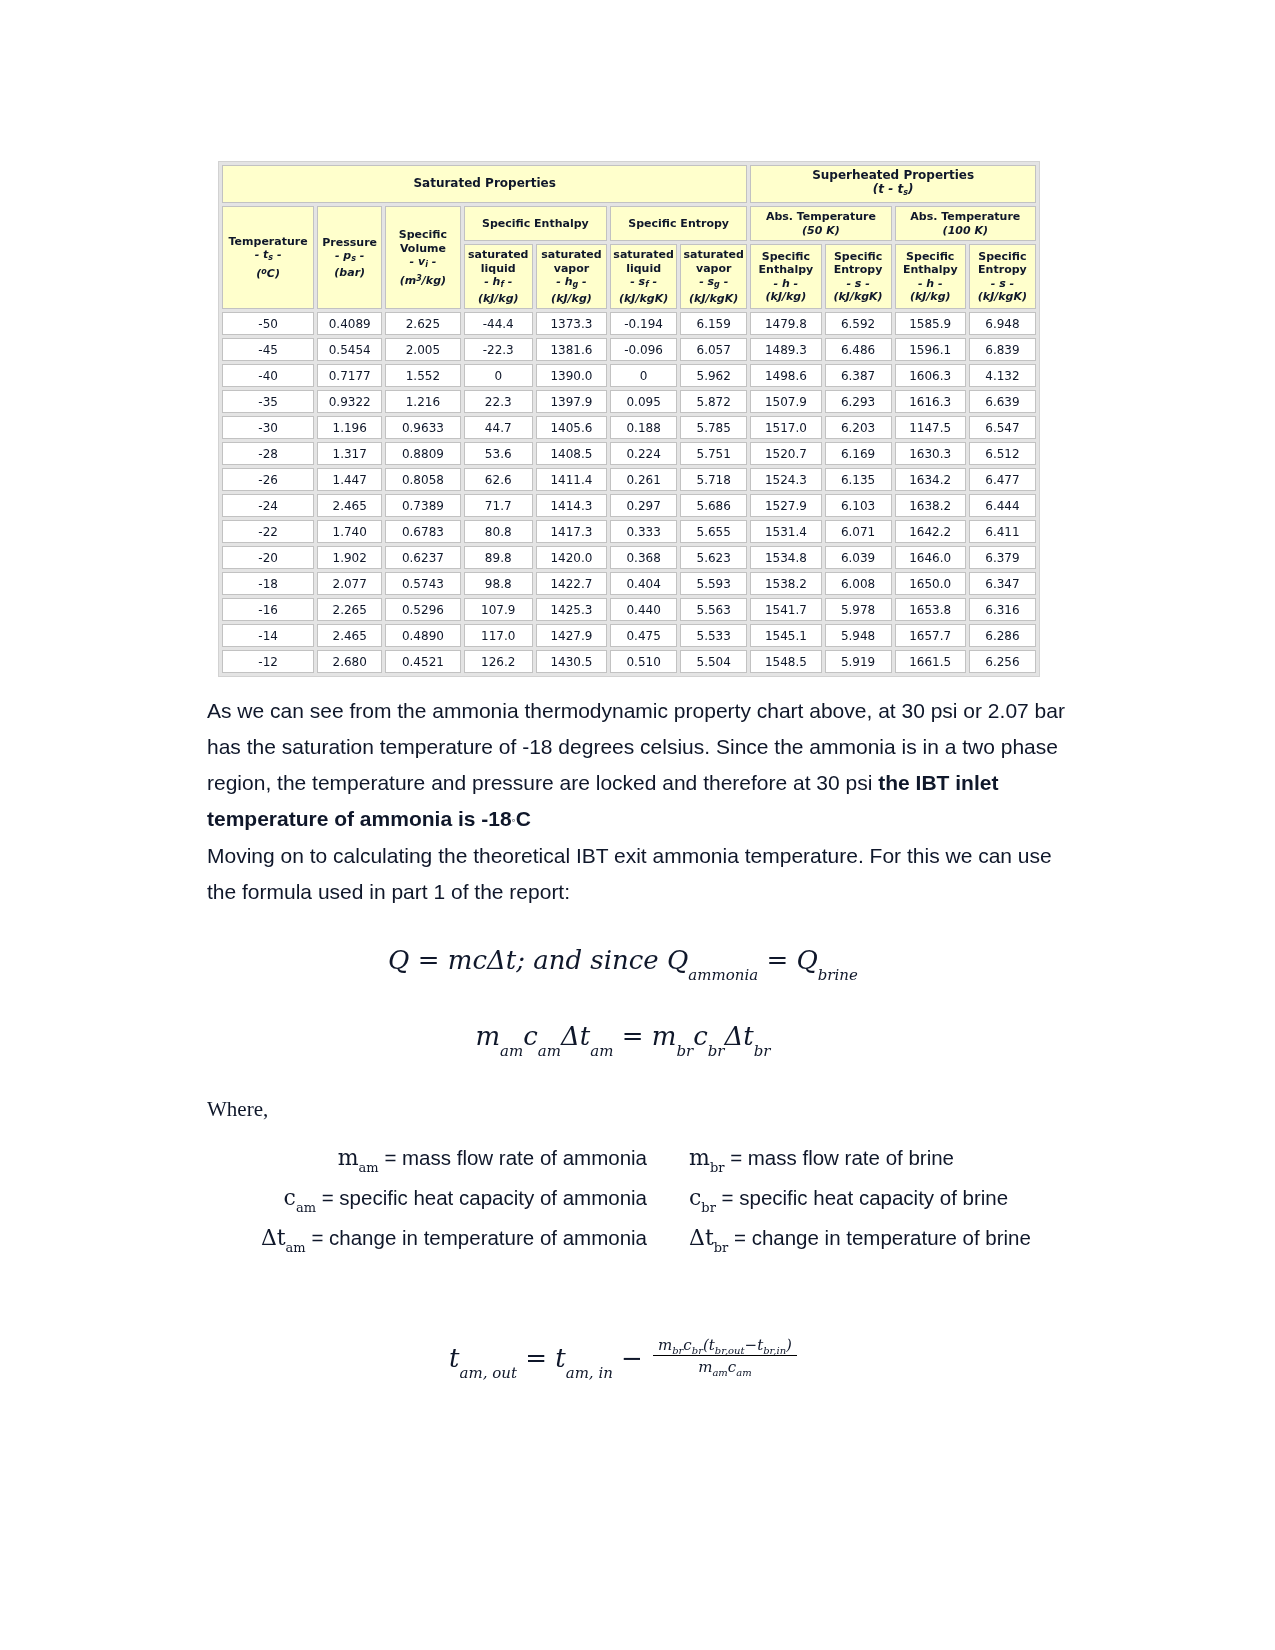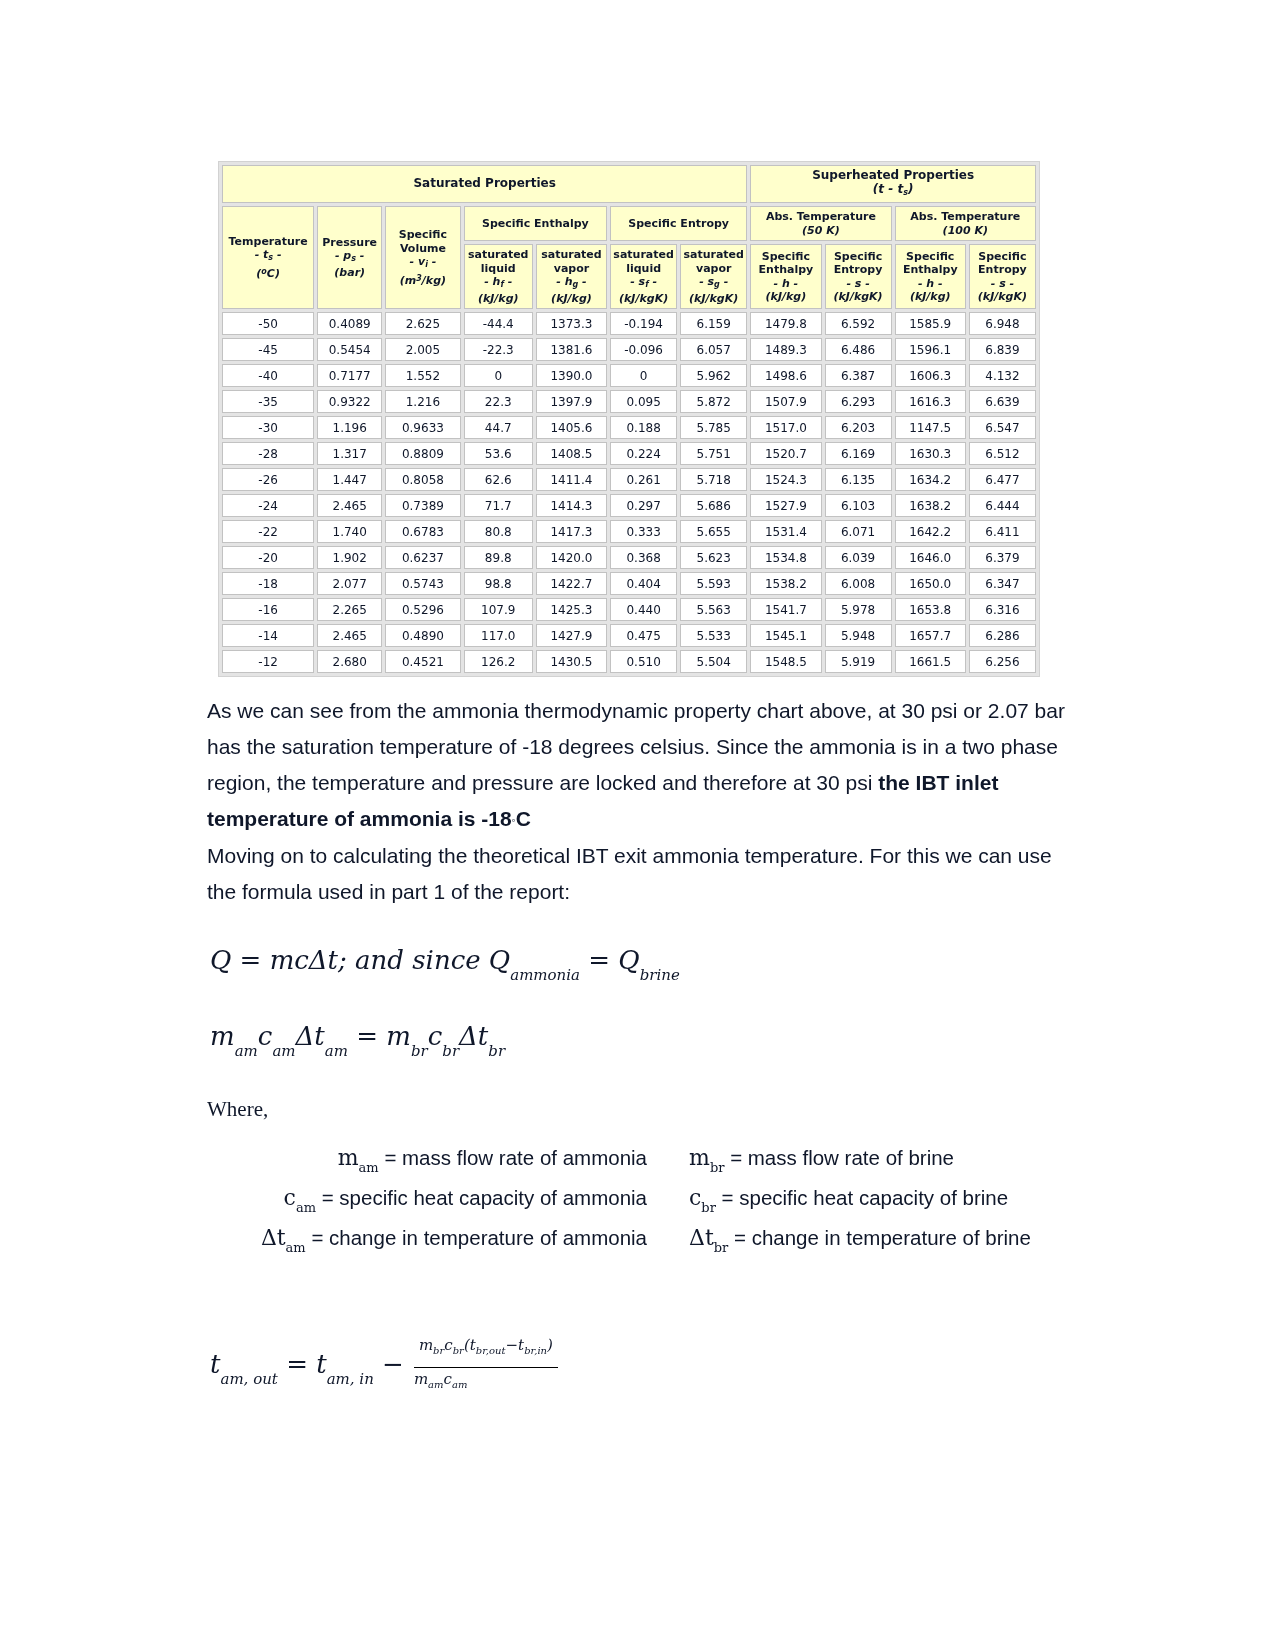--- a/index.html
+++ b/index.html
@@ -28,27 +28,27 @@
   table.props sub { font-size:8px; vertical-align:-2px; }
   table.props sup { font-size:8px; vertical-align:3px; }
 
   
   .para { position:absolute; left:207px; width:870px; font-size:21px; line-height:36px; }
   .para b { font-weight:bold; }
   .deg { font-size:12px; vertical-align:2px; }
 
   
   .formula {
-    position:absolute; left:210px; width:866px; 
+    position:absolute; left:190px; width:866px; text-align:center;
     font-family:"DejaVu Serif", serif; font-style:italic; font-size:26px;
   }
   .formula sub { font-size:15px; vertical-align:-11px; line-height:0; }
   .frac { display:inline-flex; flex-direction:column; vertical-align:middle; font-size:15px; line-height:1.25; margin-left:10px; position:relative; top:-4px; }
   .frac sub { font-size:10px; vertical-align:-4px; }
-  .frac .num { border-bottom:1px solid #000; padding:0 5px 12px 5px; }
+  .frac .num { border-bottom:1px solid #000; padding:0 5px 0 5px; }
   .frac .den { padding-top:2px; }
 
   .where { position:absolute; left:207px; font-size:21px;font-family:Liberation Serif, serif; }
 
   .defs {
     position:absolute; left:207px; top:1143px; width:866px;
     display:grid; grid-template-columns:440px 384px; column-gap:42px; row-gap:11px;
     font-size:20.5px; line-height:29px;
   }
   .def-left { text-align:right; }

